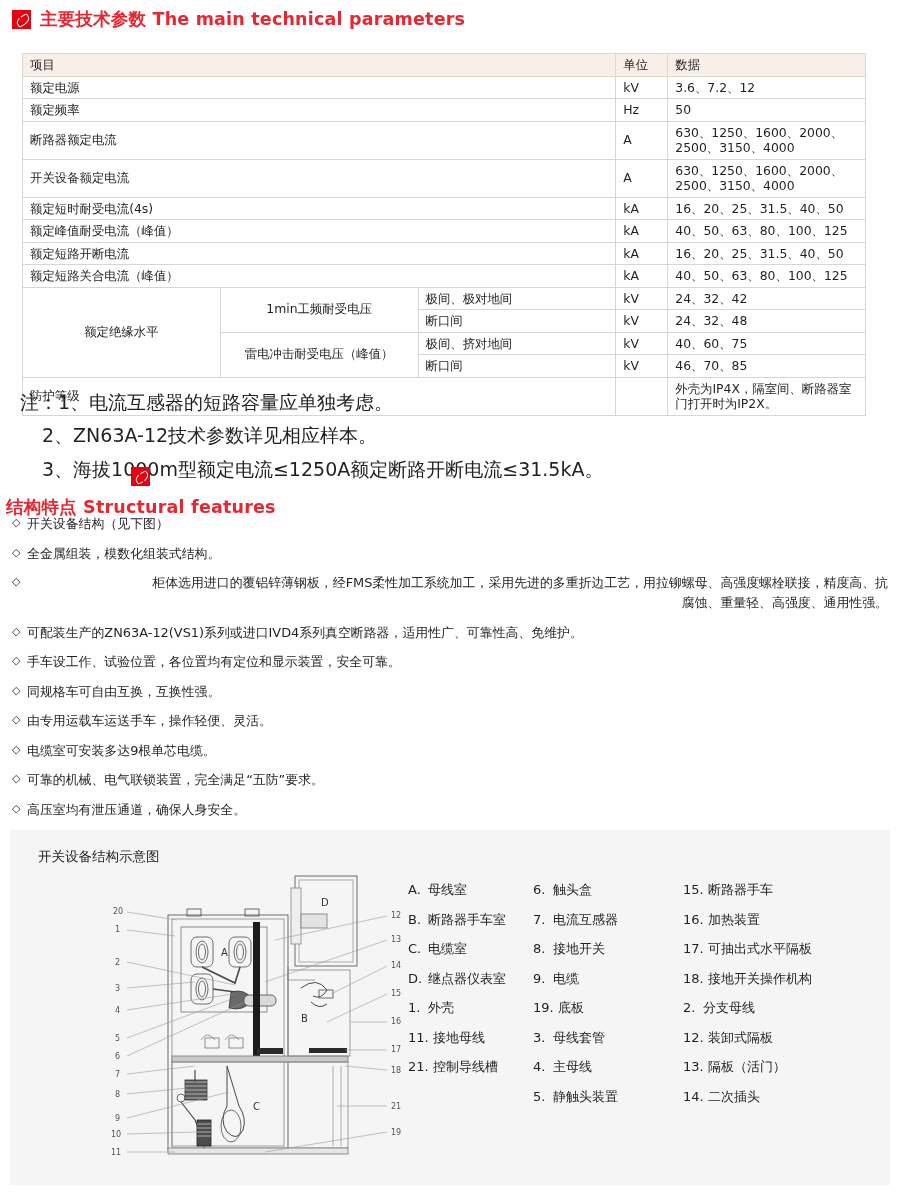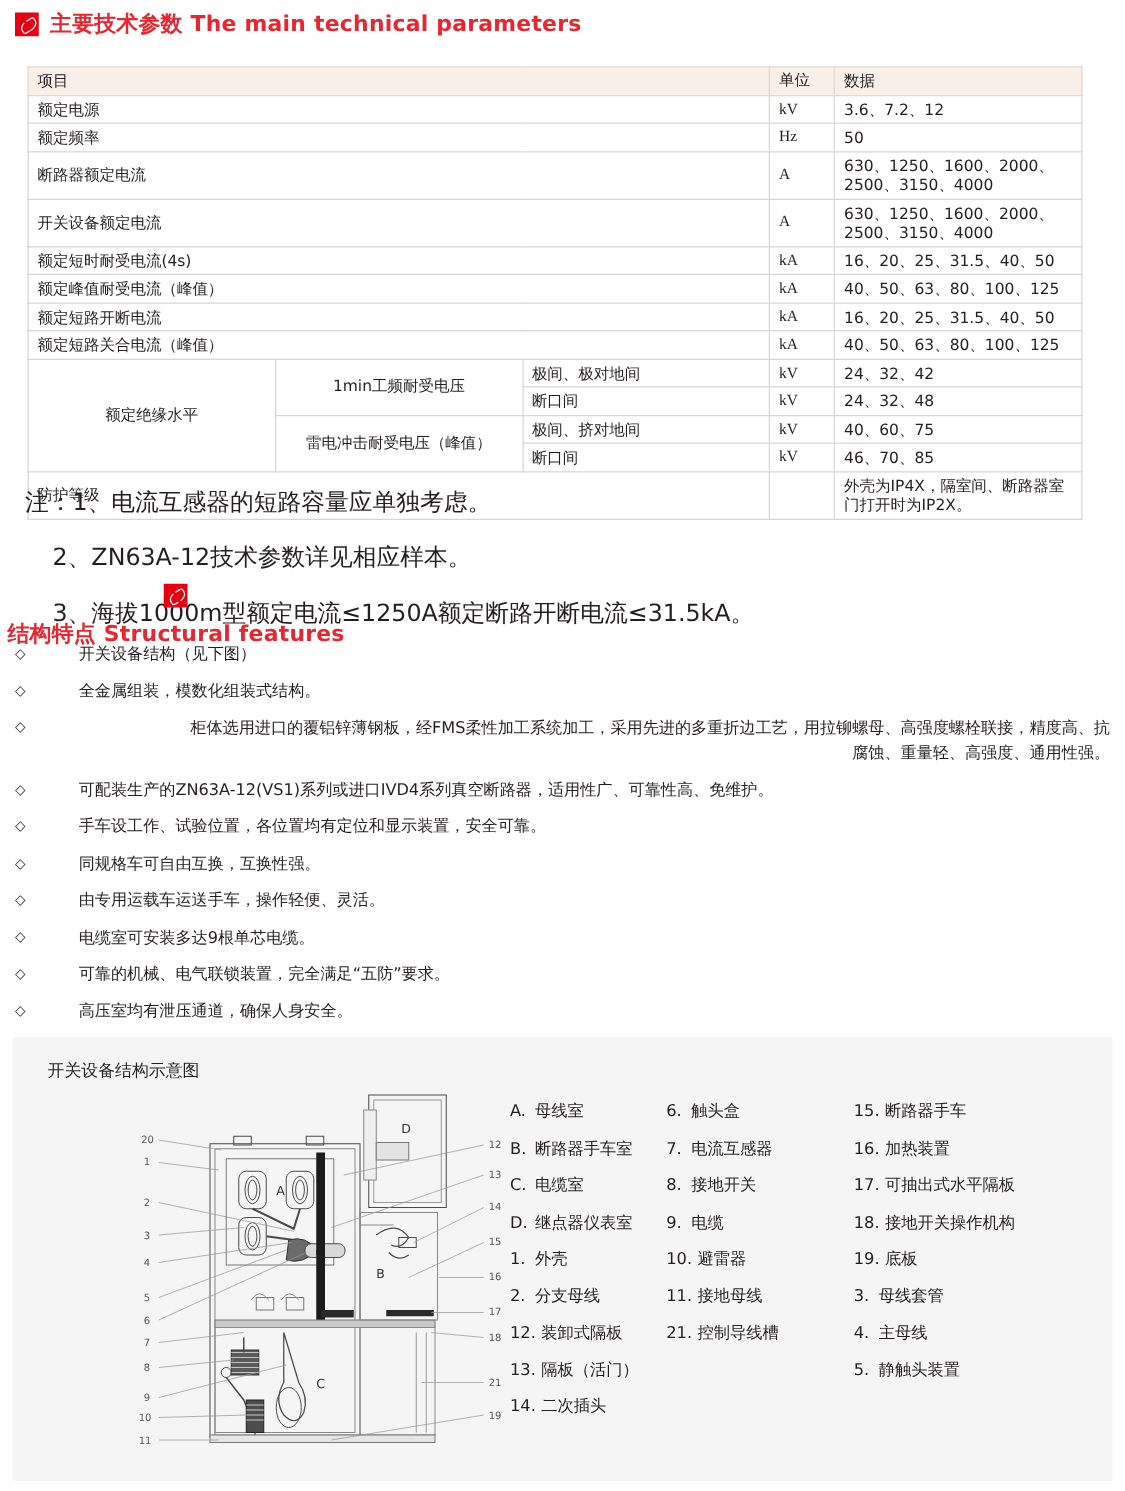--- a/index.html
+++ b/index.html
@@ -73,38 +73,38 @@
     font-weight: normal;
     text-align: left;
     vertical-align: middle;
     height: 22px;
     line-height: 1.25;
   }
   .param-table thead td {
     background: #f8efe8;
     border-color: #e2d8d0;
   }
-  .col-unit { width: 52px; text-align: right; font-family: Liberation Serif, serif; }
+  .col-unit { width: 52px; text-align: right; }
   .col-item-a { width: 58px; }
   .col-item-b { width: 130px; }
   .col-item-c { width: 118px; }
   td.vmerge {
     text-align: center;
     line-height: 1.5;
   }
 
   
   .notes {
     position: absolute;
     left: 20px; top: 386px;
     font-size: 19px;
     line-height: 1.75;
   }
   .notes .note-line { white-space: nowrap; }
-  .notes .note-indent { padding-left: 22px; margin-top: 11px; }
+  .notes .note-indent { padding-left: 22px; }
 
   
   .features {
     position: absolute;
     left: 12px; top: 514px;
     width: 876px;
     font-size: 12.9px;
     line-height: 1.55;
   }
   .feat {
@@ -112,21 +112,21 @@
     align-items: flex-start;
     margin-bottom: 9.5px;
   }
   .feat-marker {
     flex: 0 0 auto;
     width: 15px;
     color: #231f20;
     font-size: 11px;
     line-height: 1.6;
   }
-  .feat-text { flex: 1 1 auto; margin-left: 36px; }
+  .feat-text { flex: 1 1 auto; }
   .feat-text .cont { display: block; text-align: right; }
 
   
   .diagram-panel {
     position: absolute;
     left: 10px; top: 830px;
     width: 880px; height: 355px;
     background: #f5f5f5;
     text-decoration: underline;
   }
@@ -502,24 +502,20 @@
     <div class="legend-cell">
         <span class="legend-key wide">18.</span>
         <span>接地开关操作机构</span>
       </div>
 
     <div class="legend-cell">
         <span class="legend-key">1.</span>
         <span>外壳</span>
       </div>
     <div class="legend-cell">
-        <span class="legend-key wide">10.</span>
-        <span>避雷器</span>
-      </div>
-    <div class="legend-cell">
         <span class="legend-key wide">19.</span>
         <span>底板</span>
       </div>
 
     <div class="legend-cell">
         <span class="legend-key">2.</span>
         <span>分支母线</span>
       </div>
     <div class="legend-cell">
         <span class="legend-key wide">11.</span>

